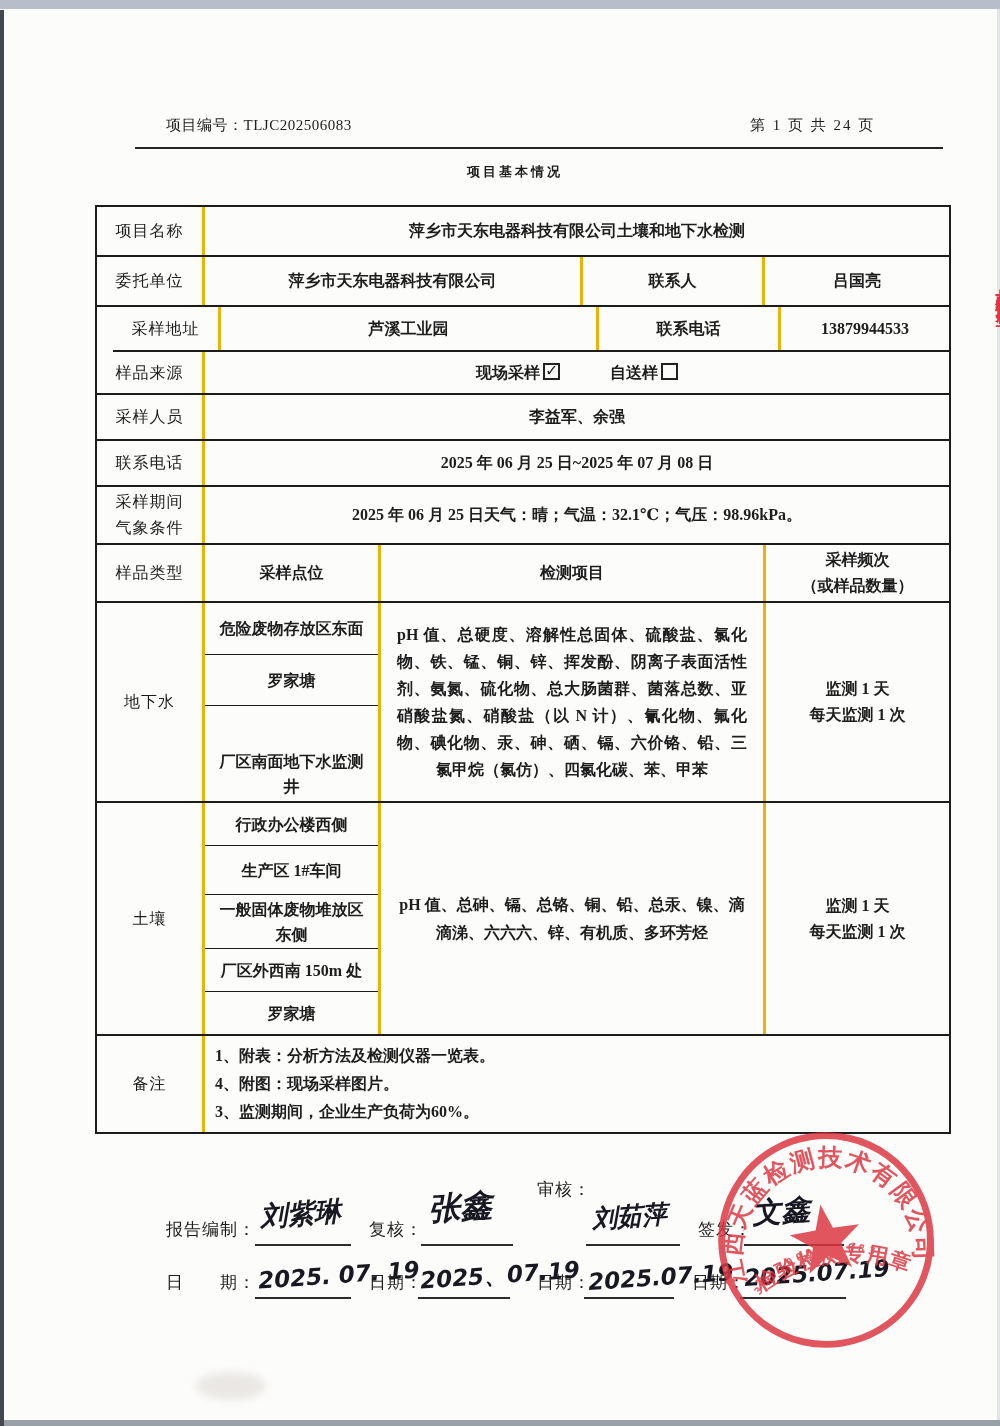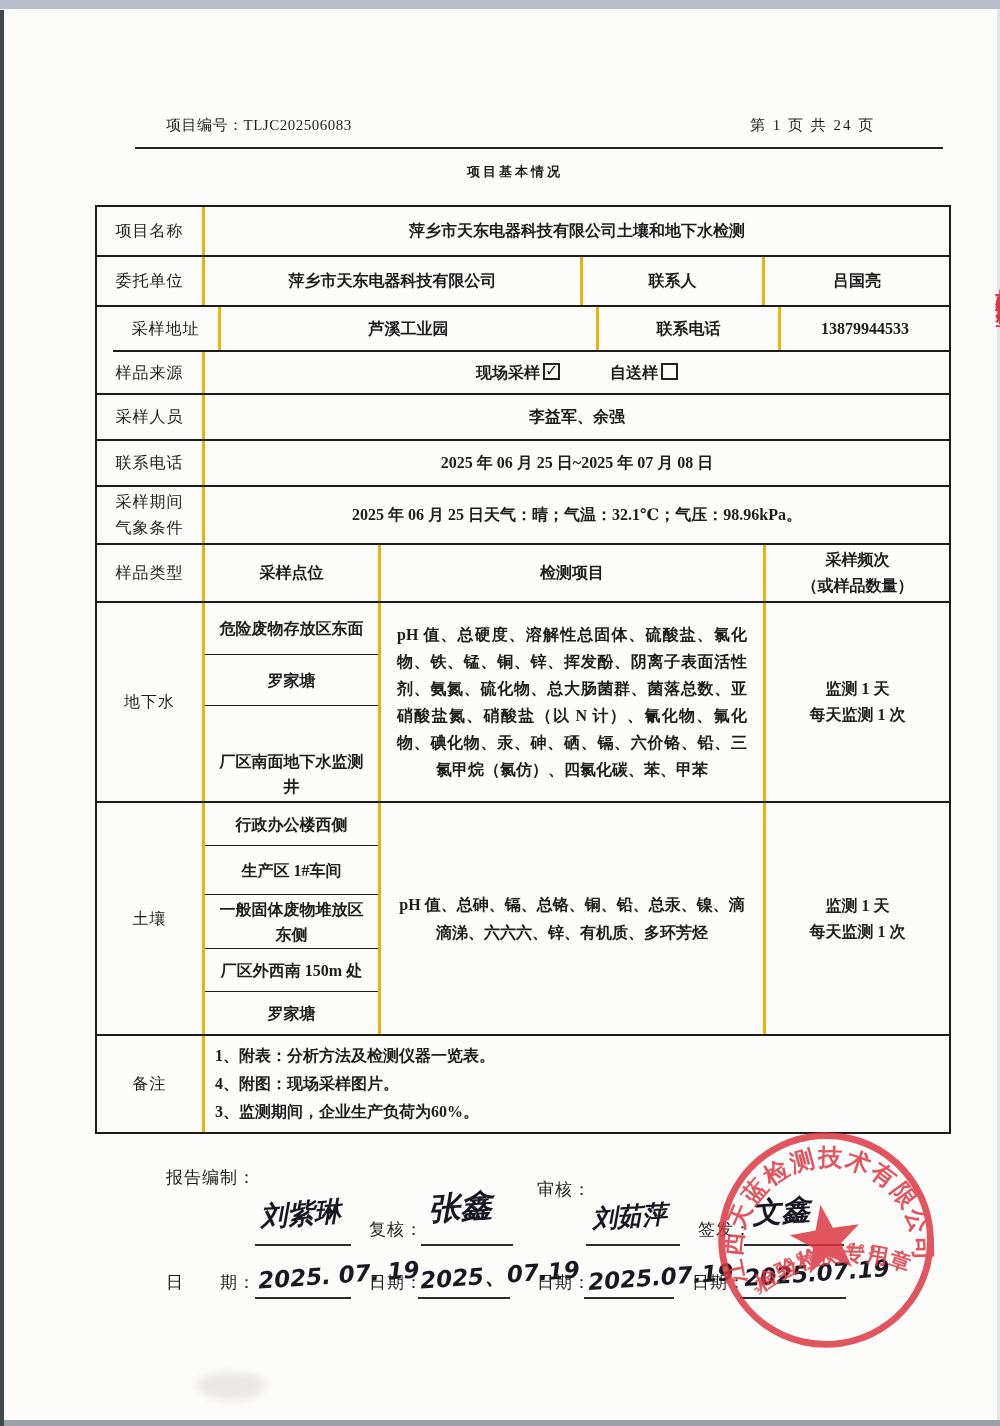--- a/index.html
+++ b/index.html
@@ -171,21 +171,21 @@
     <div class="tr" style="min-height:86px;">
       <div class="td lab">备注</div>
       <div class="td remarks">
         <span>1、附表：分析方法及检测仪器一览表。</span>
         <span>4、附图：现场采样图片。</span>
         <span>3、监测期间，企业生产负荷为60%。</span>
       </div>
     </div>
   </div>
 
-  <span class="sig-label" style="left:166px;top:1166px;">报告编制：</span>
+  <span class="sig-label" style="left:166px;top:1218px;">报告编制：</span>
   <div class="sig-line" style="left:255px;top:1244px;width:96px;"></div>
   <span class="hand" style="left:260px;top:1196px;font-size:27px;">刘紫琳</span>
 
   <span class="sig-label" style="left:369px;top:1218px;">复核：</span>
   <div class="sig-line" style="left:421px;top:1244px;width:92px;"></div>
   <span class="hand" style="left:428px;top:1186px;font-size:32px;">张鑫</span>
 
   <span class="sig-label" style="left:537px;top:1178px;font-family:Liberation Mono, monospace;">审核：</span>
   <div class="sig-line" style="left:586px;top:1244px;width:94px;"></div>
   <span class="hand" style="left:592px;top:1200px;font-size:25px;">刘茹萍</span>

